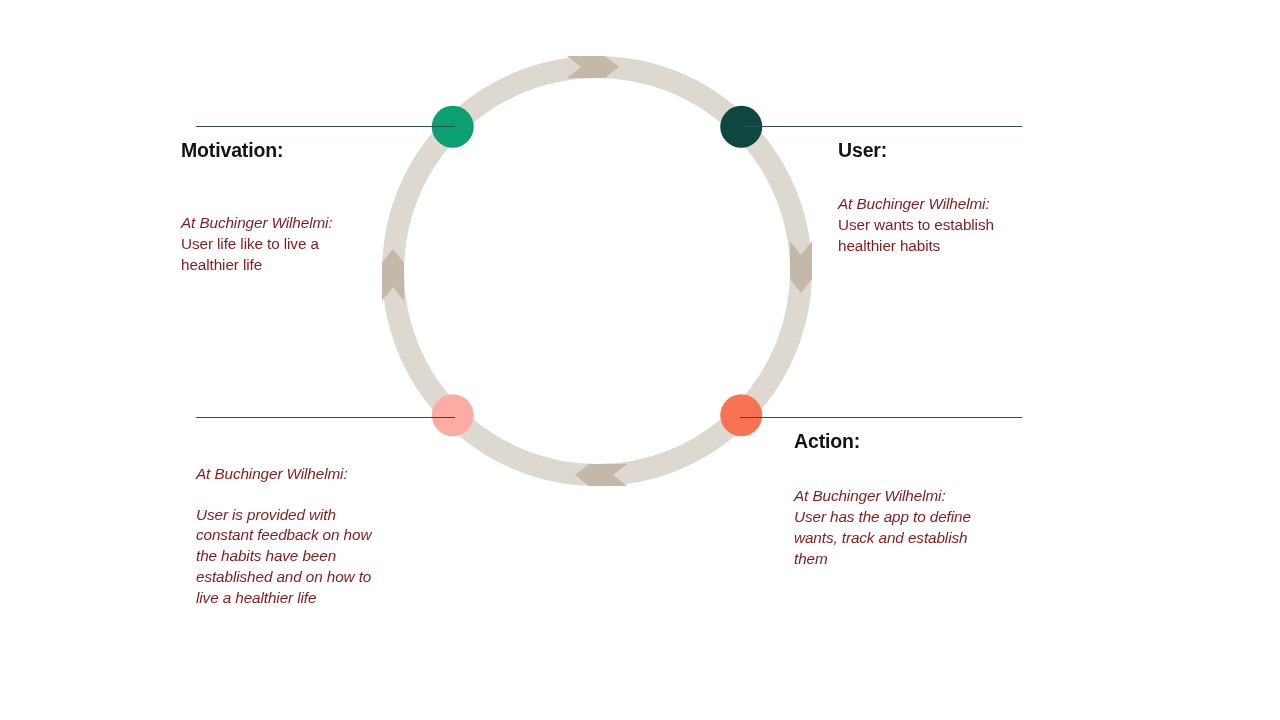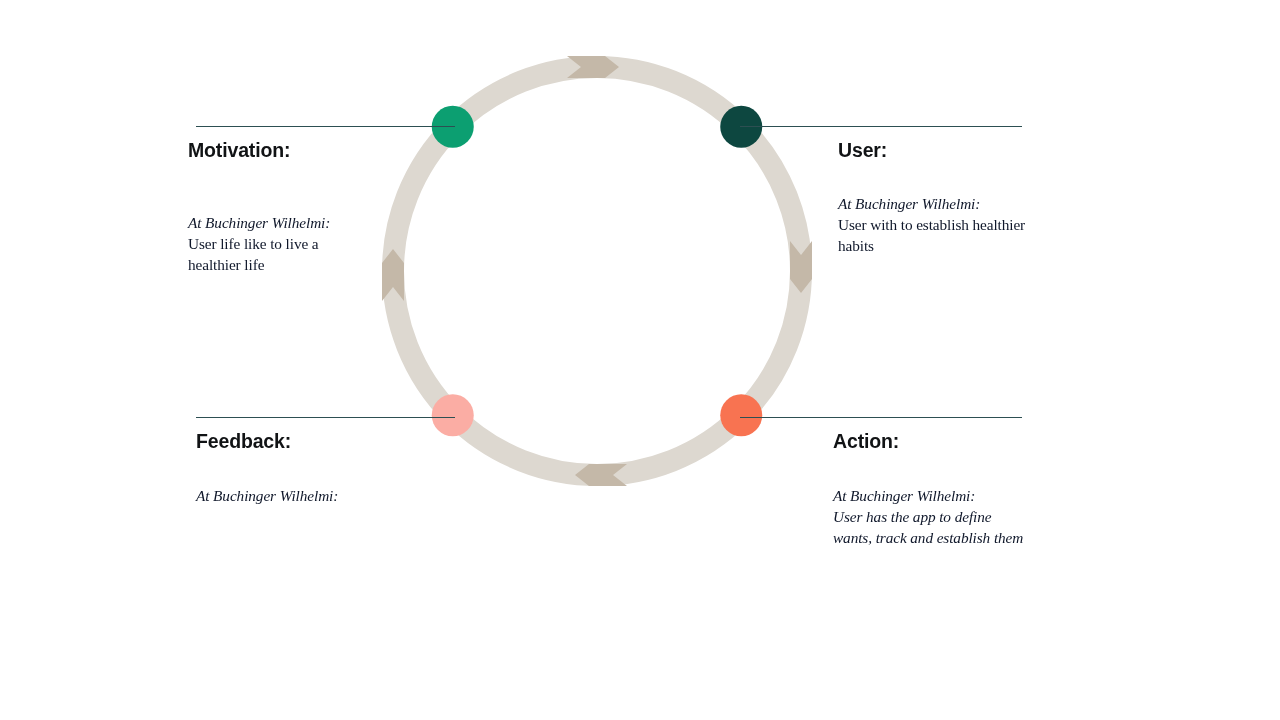--- a/index.html
+++ b/index.html
@@ -47,41 +47,41 @@
     font-family: "Liberation Sans", sans-serif;
     font-weight: bold;
     font-size: 19.5px;
     letter-spacing: -0.15px;
     color: #111315;
     line-height: 1.15;
     white-space: nowrap;
   }
 
   .q-body {
-    font-family: Liberation Serif, serif;
+    font-family: Liberation Sans, sans-serif;
     font-size: 15.3px;
     line-height: 20.7px;
-    color: #0f172a;
+    color: #7f1d1d;
     letter-spacing: -0.1px;
   }
   .q-body .lead { font-style: italic; display: block; }
   .q-body .rest { display: block; white-space: pre-line; }
   .q-body.all-italic .rest { font-style: italic; }
   .q-body .spacer { display: block; height: 20px; }
 
-  #quadrant-motivation { left: 188px; top: 139px; width: 250px; }
+  #quadrant-motivation { left: 181px; top: 139px; width: 250px; }
   #quadrant-motivation .q-body { margin-top: 52px; width: 186px; }
 
   #quadrant-goal { left: 838px; top: 139px; width: 260px; }
   #quadrant-goal .q-body { margin-top: 33px; width: 200px; }
 
   #quadrant-feedback { left: 196px; top: 430px; width: 250px; }
   #quadrant-feedback .q-body { margin-top: 34px; width: 190px; }
 
-  #quadrant-action { left: 833px; top: 430px; width: 260px; }
+  #quadrant-action { left: 794px; top: 430px; width: 260px; }
   #quadrant-action .q-body { margin-top: 34px; width: 195px; font-style: italic; }
 </style>
 </head>
 <body>
 
 <div id="stage">
 
   <div id="cycle-diagram">
     <svg viewBox="0 0 430 430" xmlns="http://www.w3.org/2000/svg">
 
@@ -117,29 +117,29 @@
     <div class="q-body">
       <span class="lead">At Buchinger Wilhelmi:</span>
       <span class="rest">User life like to live a healthier life</span>
     </div>
   </div>
 
   <div class="quadrant" id="quadrant-goal">
     <div class="q-title">User:</div>
     <div class="q-body">
       <span class="lead">At Buchinger Wilhelmi:</span>
-      <span class="rest">User with to establish healthier habits</span>
+      <span class="rest">User wants to establish healthier habits</span>
     </div>
   </div>
 
   <div class="quadrant" id="quadrant-feedback">
-    <div class="q-title">Feedback:</div>
     <div class="q-body all-italic">
       <span class="lead">At Buchinger Wilhelmi:</span>
       <span class="spacer"></span>
+      <span class="rest">User is provided with constant feedback on how the habits have been established and on how to live a healthier life</span>
     </div>
   </div>
 
   <div class="quadrant" id="quadrant-action">
     <div class="q-title">Action:</div>
     <div class="q-body all-italic">
       <span class="lead">At Buchinger Wilhelmi:</span>
       <span class="rest">User has the app to define wants, track and establish them</span>
     </div>
   </div>

